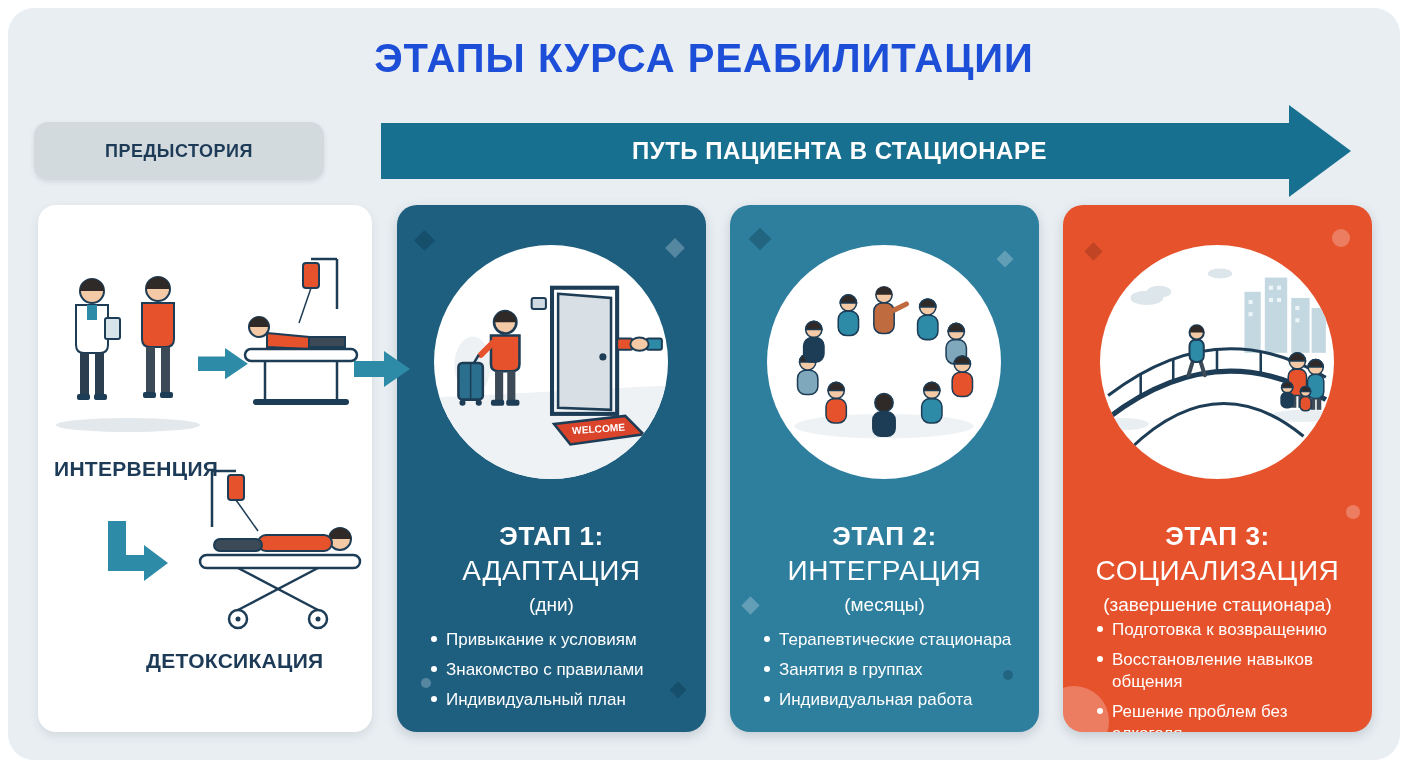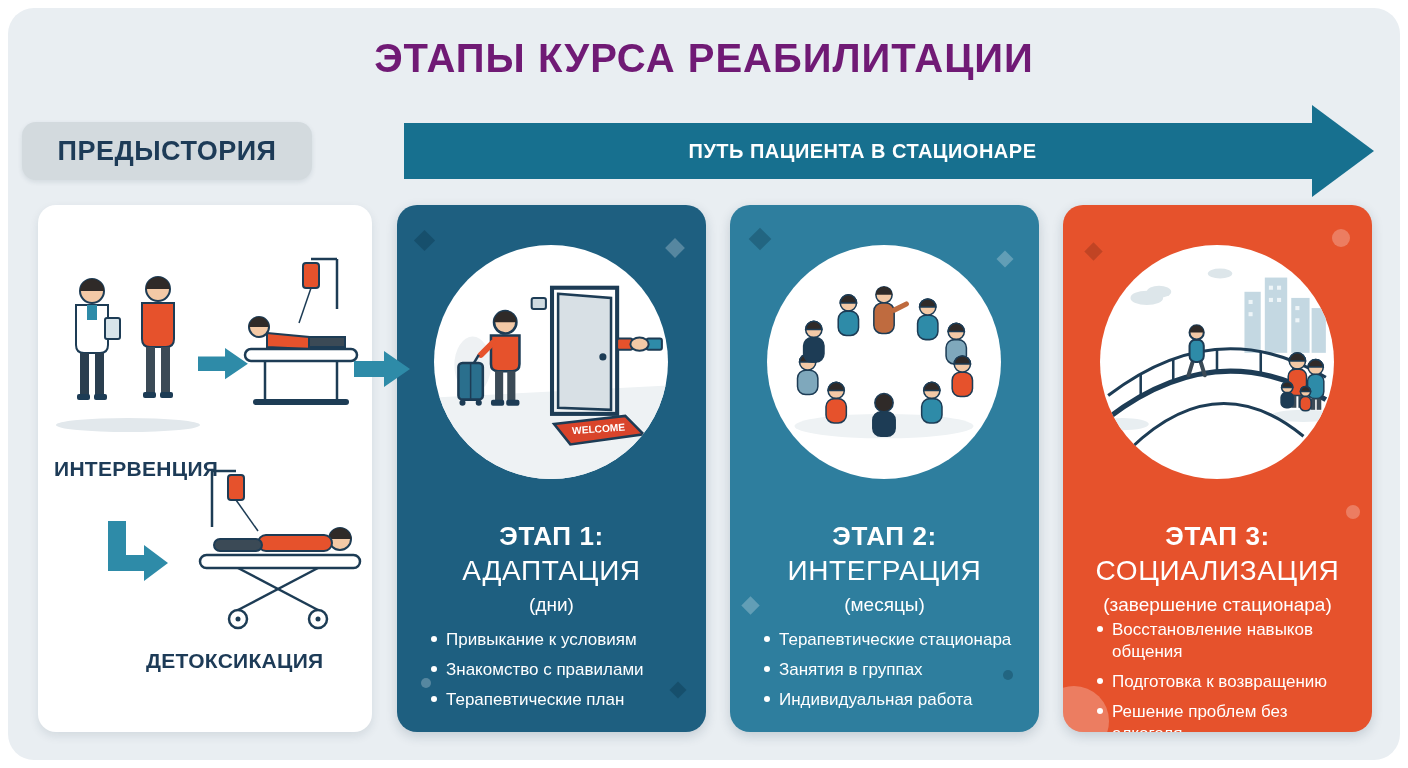--- a/index.html
+++ b/index.html
@@ -1,26 +1,26 @@
 <!DOCTYPE html>
 <html><head>
 <meta charset="utf-8">
 <style>
   * { margin:0; padding:0; box-sizing:border-box; }
   html,body { width:1408px; height:768px; background:#ffffff; font-family:"Liberation Sans", sans-serif; overflow:hidden; }
   .canvas { position:absolute; left:8px; top:8px; width:1392px; height:752px; background:#e9eef2; border-radius:26px; overflow:hidden; }
 
   .title { position:absolute; top:28px; left:0; width:100%; text-align:center; font-size:40px; font-weight:800; color:#16334f; letter-spacing:1px; }
 
-  .pill { position:absolute; left:14px; top:114px; width:290px; height:58px; background:#d3dade; border-radius:14px;
-          display:flex; align-items:center; justify-content:center; font-size:27px; font-weight:700; color:#1d3b57; letter-spacing:.5px;
+  .pill { position:absolute; left:26px; top:114px; width:290px; height:58px; background:#d3dade; border-radius:14px;
+          display:flex; align-items:center; justify-content:center; font-size:18px; font-weight:700; color:#1d3b57; letter-spacing:.5px;
           box-shadow:0 2px 5px rgba(20,50,70,.10); }
 
-  .banner { position:absolute; left:396px; top:115px; width:908px; height:56px; background:#17708f;
-            display:flex; align-items:center; justify-content:center; color:#fff; font-size:20px; font-weight:700; letter-spacing:.5px;padding-left:9px; }
+  .banner { position:absolute; left:373px; top:115px; width:908px; height:56px; background:#17708f;
+            display:flex; align-items:center; justify-content:center; color:#fff; font-size:24px; font-weight:700; letter-spacing:.5px;padding-left:9px; }
   .banner-head { position:absolute; right:-62px; top:50%; transform:translateY(-50%); width:0; height:0;
                  border-top:46px solid transparent; border-bottom:46px solid transparent; border-left:62px solid #17708f; }
 
   .prehistory-card { position:absolute; left:30px; top:197px; width:334px; height:527px; background:#fff; border-radius:18px;
                      box-shadow:0 4px 10px rgba(20,50,70,.10); }
   .pc-item { position:absolute; }
   .pc-label { position:absolute; font-size:21px; font-weight:700; color:#1d3b57; letter-spacing:.3px; }
   .pc-label-1 { left:16px; top:252px; }
   .pc-label-2 { left:108px; top:444px; width:225px; text-align:left; }
 
@@ -50,21 +50,21 @@
   .dc { border-radius:50%; }
   .ddark  { background:rgba(6,42,63,.30); }
   .dlight { background:rgba(255,255,255,.25); }
   .ddark3 { background:rgba(0,0,0,.16); }
 </style>
 </head>
 <body>
 
 <div class="canvas">
 
-  <h1 class="title" style="color: #701a75;">ЭТАПЫ КУРСА РЕАБИЛИТАЦИИ</h1>
+  <h1 class="title" style="color: #1d4ed8;">ЭТАПЫ КУРСА РЕАБИЛИТАЦИИ</h1>
 
   <div class="pill" style="background: rgb(211, 218, 222);">
     <span>ПРЕДЫСТОРИЯ</span>
   </div>
 
   <div class="banner" style="background: rgb(23, 112, 143);">
     <span>ПУТЬ ПАЦИЕНТА В СТАЦИОНАРЕ</span>
     <span class="banner-head" style="border-left-color: rgb(23, 112, 143);"></span>
   </div>
 
@@ -193,21 +193,21 @@
 
     <div class="stage-head">
       <div class="stage-label">ЭТАП 1:</div>
       <div class="stage-name">АДАПТАЦИЯ</div>
       <div class="stage-duration">(дни)</div>
     </div>
 
     <ul class="bullets">
       <li>Привыкание к условиям</li>
       <li>Знакомство с правилами</li>
-      <li>Терапевтические план</li>
+      <li>Индивидуальный план</li>
     </ul>
   </section>
 
   <section class="stage-card" id="stage-1" style="background: rgb(46, 126, 158);">
     <span class="deco dq ddark" style="left:22px; top:26px; width:16px; height:16px;"></span>
     <span class="deco dq dlight" style="right:28px; top:48px; width:12px; height:12px;"></span>
     <span class="deco dq dlight" style="left:14px; bottom:120px; width:13px; height:13px;"></span>
     <span class="deco dc ddark" style="right:26px; bottom:52px; width:10px; height:10px;"></span>
 
     <div class="circle">
@@ -362,19 +362,19 @@
       </svg>
     </div>
 
     <div class="stage-head">
       <div class="stage-label">ЭТАП 3:</div>
       <div class="stage-name">СОЦИАЛИЗАЦИЯ</div>
       <div class="stage-duration">(завершение стационара)</div>
     </div>
 
     <ul class="bullets">
+      <li>Подготовка к возвращению</li>
       <li>Восстановление навыков общения</li>
-      <li>Подготовка к возвращению</li>
       <li>Решение проблем без алкоголя</li>
     </ul>
   </section>
 
 </div>
 
 </body></html>

